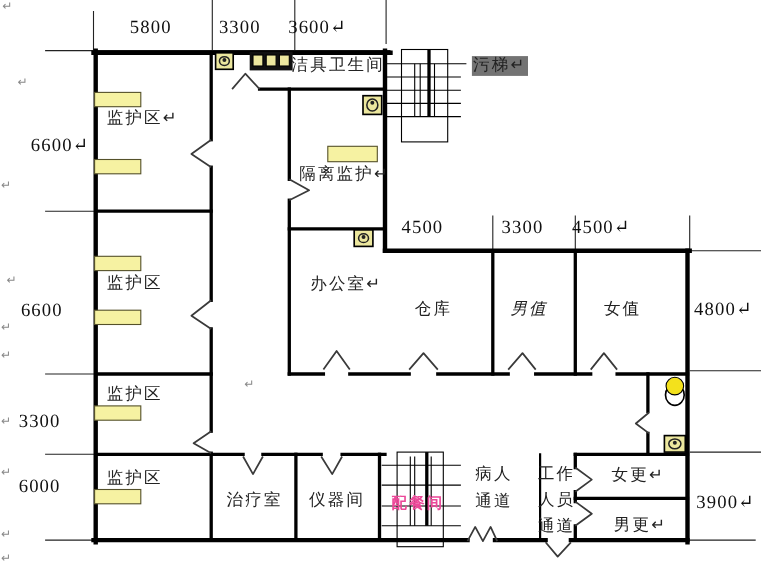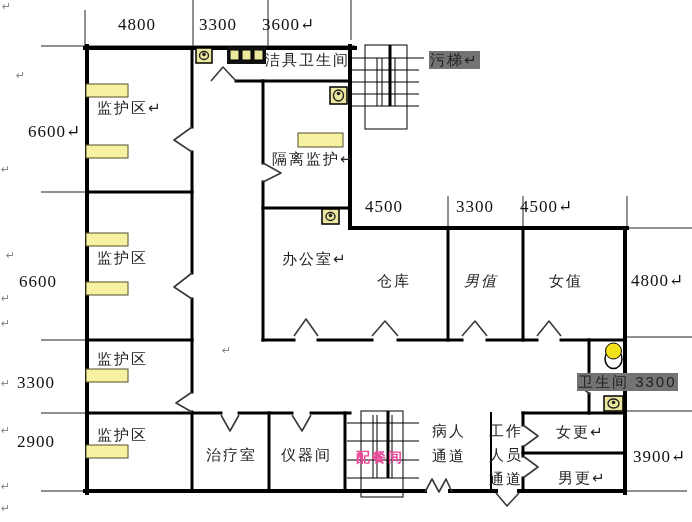--- a/index.html
+++ b/index.html
@@ -192,29 +192,28 @@
   <span class="lbl" style="left:206px;top:446px;">治疗室</span>
   <span class="lbl" style="left:281px;top:446px;">仪器间</span>
   <span class="lbl boldlbl" style="left:356px;top:448px;">配餐间</span>
   <span class="lbl multiline" style="left:432px;top:418px;">病人
 通道</span>
   <span class="lbl staffline" style="left:489px;top:419px;">工作
 人员
 通道</span>
   <span class="lbl" style="left:556px;top:423px;">女更↵</span>
   <span class="lbl" style="left:558px;top:469px;">男更↵</span>
-  <span class="lbl whitebg" style="left:577px;top:373px;">卫生间 3300</span>
-
-  <span class="dim" style="left:118px;top:16px;">4800</span>
+
+  <span class="dim" style="left:118px;top:16px;">5800</span>
   <span class="dim" style="left:199px;top:16px;">3300</span>
   <span class="dim" style="left:262px;top:16px;">3600↵</span>
   <span class="dim" style="left:28px;top:123px;">6600↵</span>
   <span class="dim" style="left:19px;top:273px;">6600</span>
   <span class="dim" style="left:17px;top:374px;">3300</span>
-  <span class="dim" style="left:17px;top:433px;">2900</span>
+  <span class="dim" style="left:17px;top:433px;">6000</span>
   <span class="dim" style="left:365px;top:198px;">4500</span>
   <span class="dim" style="left:456px;top:198px;">3300</span>
   <span class="dim" style="left:520px;top:198px;">4500↵</span>
   <span class="dim" style="left:631px;top:272px;">4800↵</span>
   <span class="dim" style="left:633px;top:448px;">3900↵</span>
 
   <span class="pm" style="left:2px;top:1px;">↵</span>
   <span class="pm" style="left:16px;top:70px;">↵</span>
   <span class="pm" style="left:1px;top:164px;">↵</span>
   <span class="pm" style="left:6px;top:250px;">↵</span>

